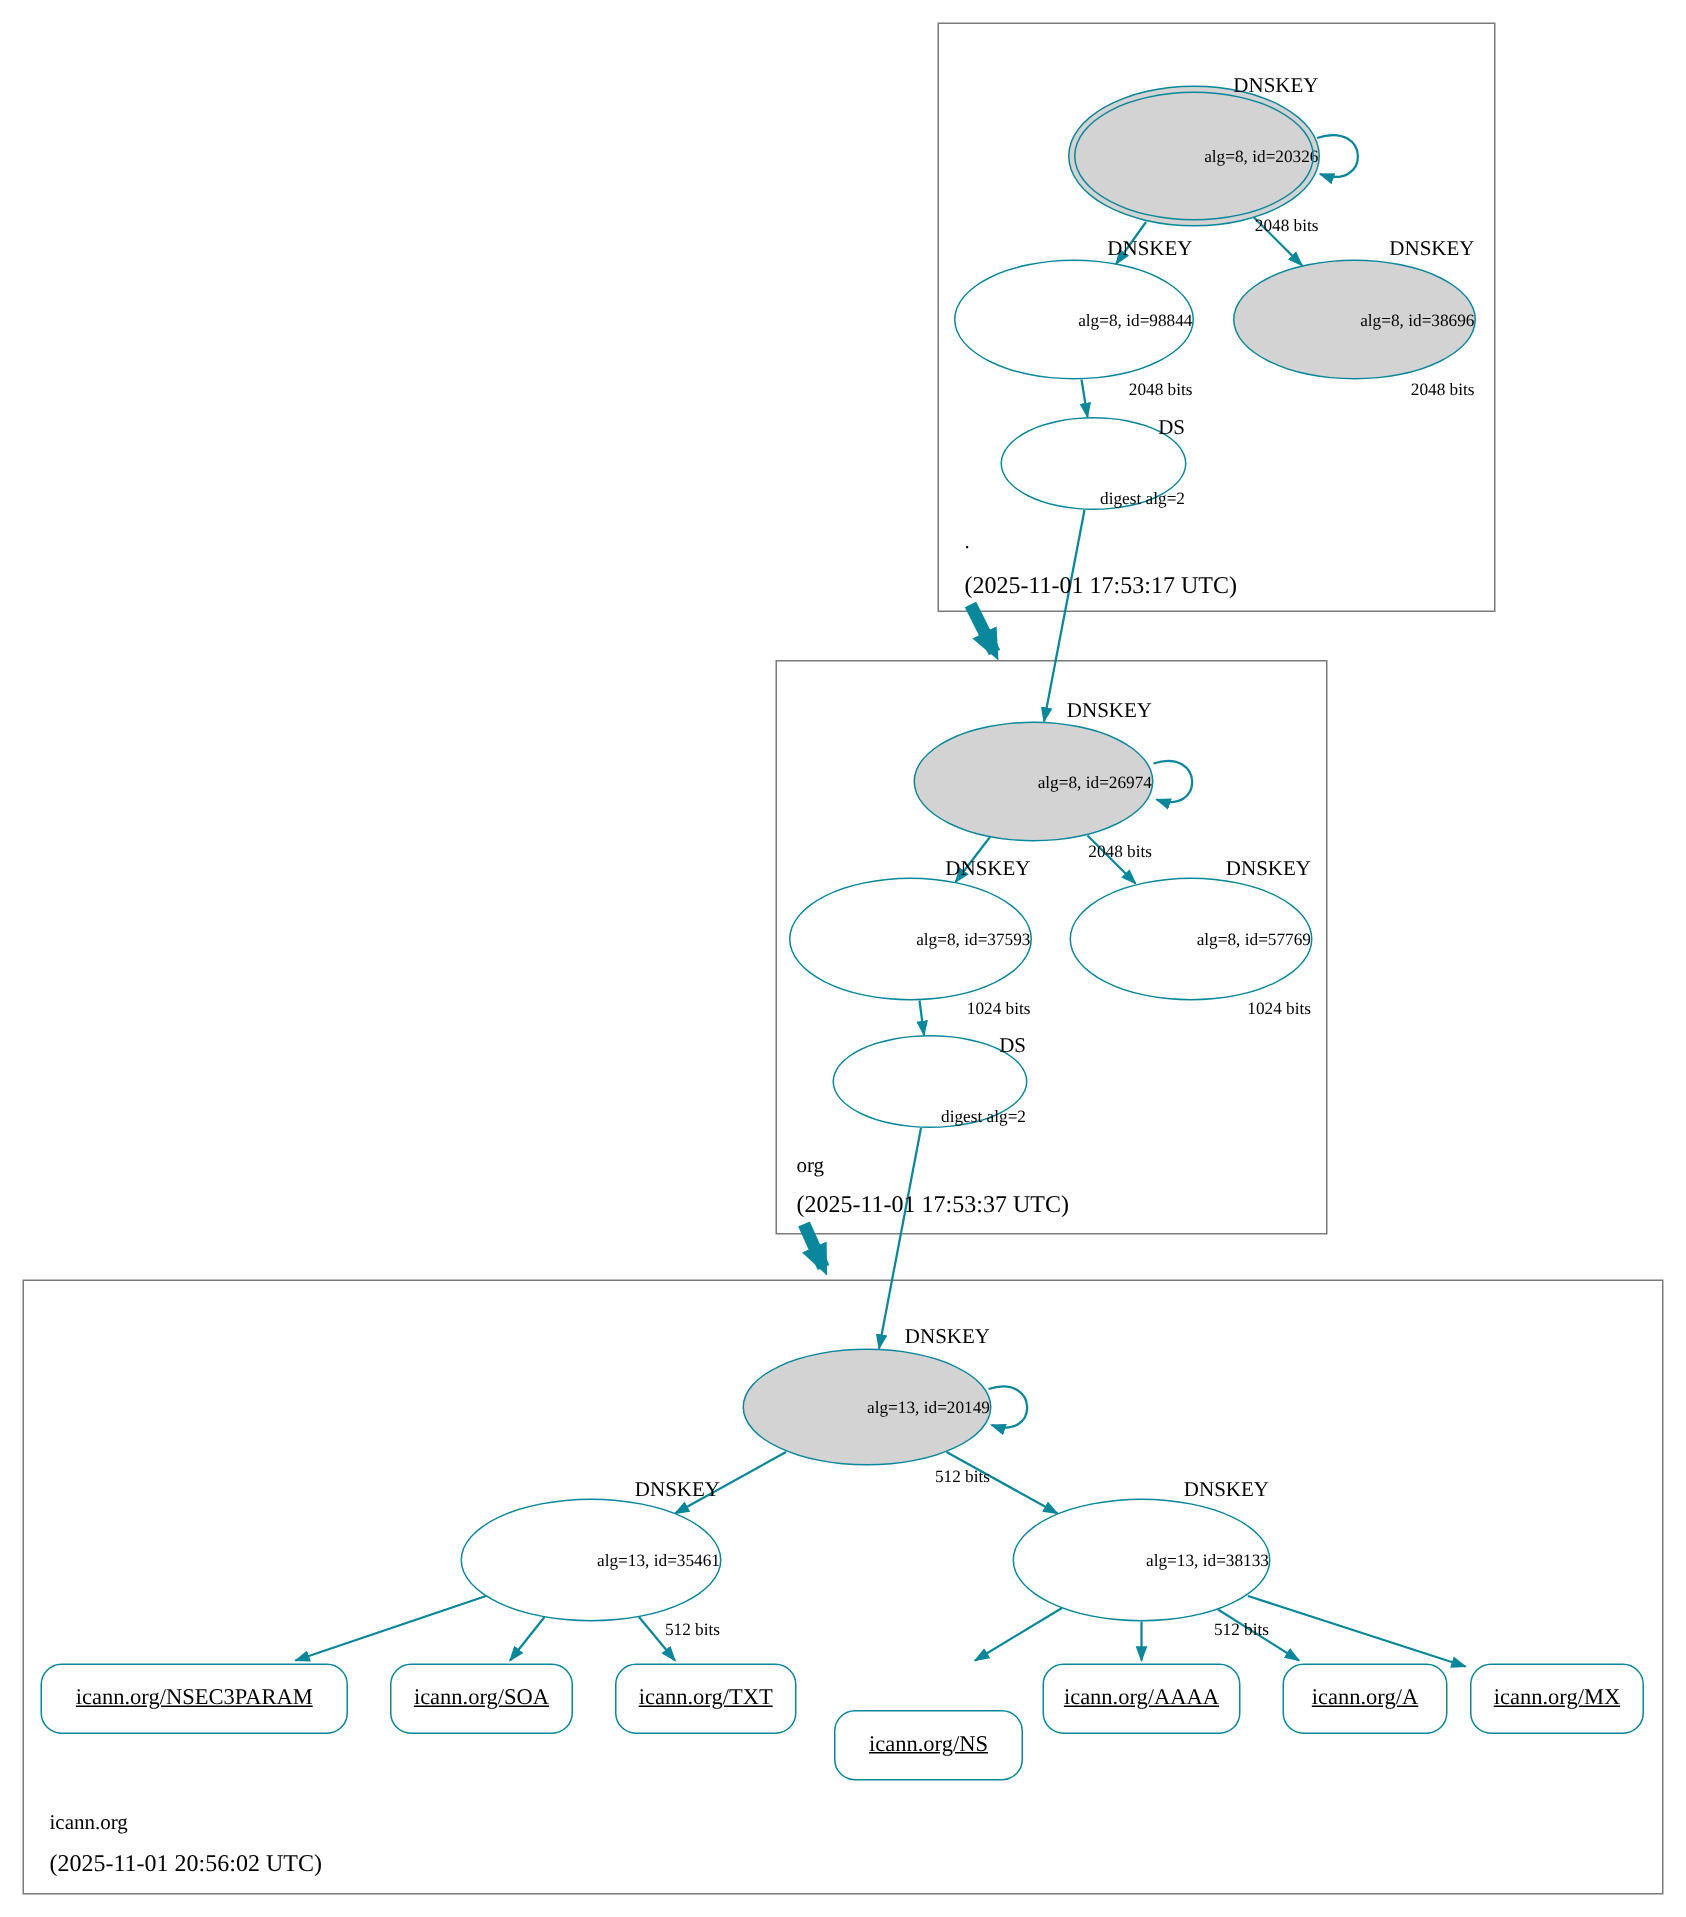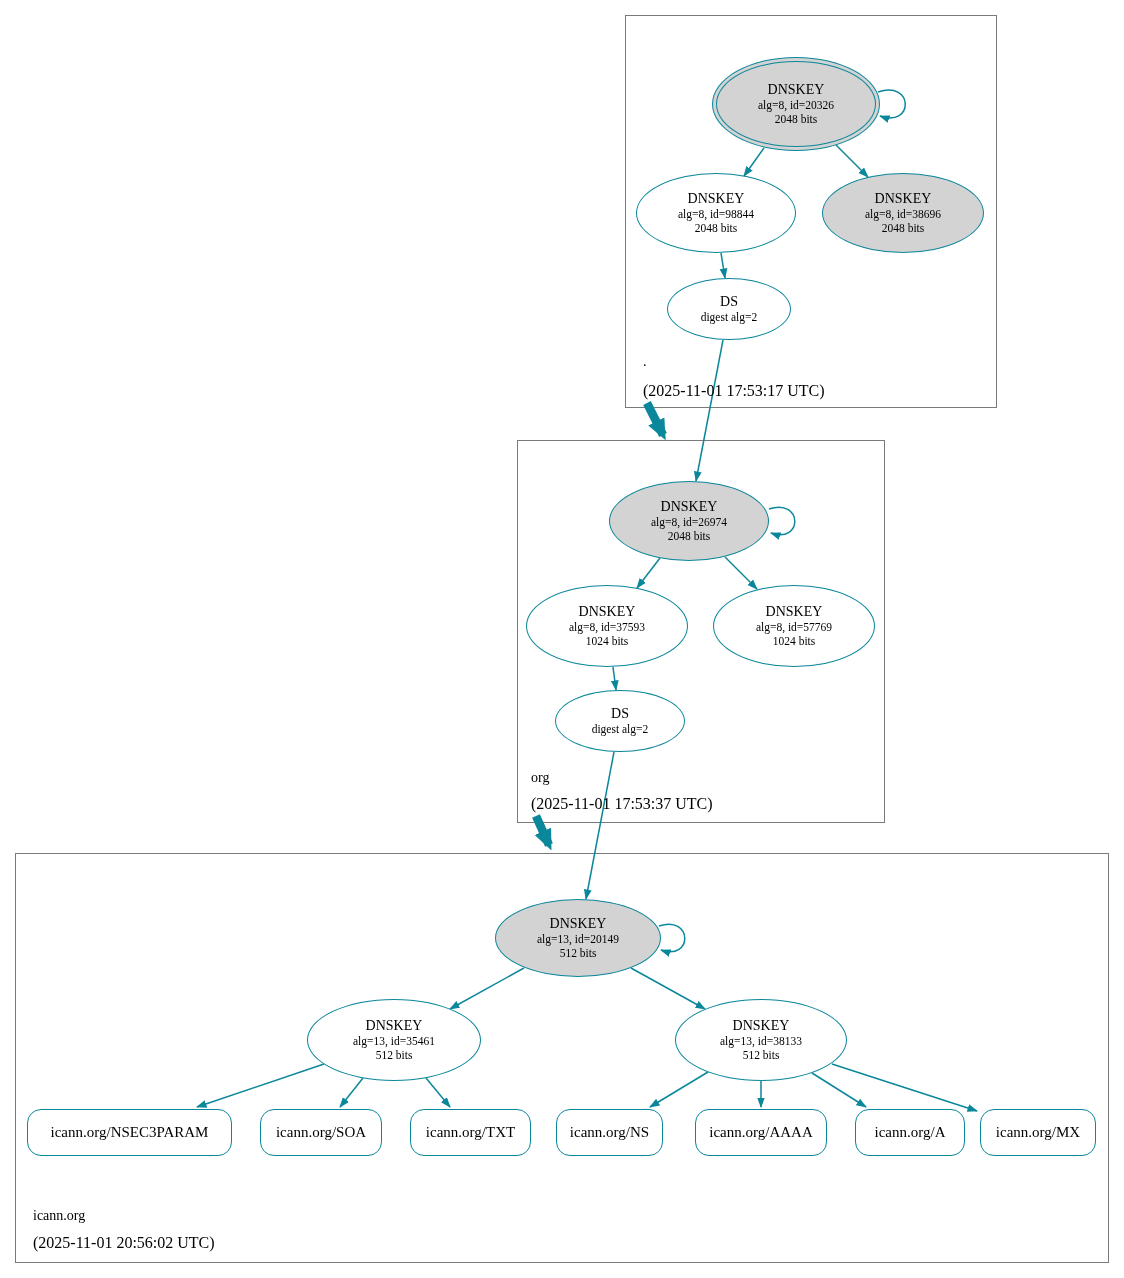--- a/index.html
+++ b/index.html
@@ -5,31 +5,31 @@
   * { margin:0; padding:0; box-sizing:border-box; }
   html,body { background:#ffffff; }
   body { font-family:"Liberation Serif", serif; color:#000; }
   #canvas { position:relative; width:1124px; height:1278px; background:#fff; overflow:hidden; }
 
   .zone-box { position:absolute; border:1px solid #7a7a7a; z-index:1; }
 
   #edges { position:absolute; left:0; top:0; z-index:2; }
 
   .node { position:absolute; z-index:3; display:flex; flex-direction:column;
-          align-items:center; justify-content:center; text-align:center; }
+          align-items:flex-end; justify-content:center; text-align:center;gap:32px; }
   .ellipse { border:1.5px solid #0a879a; border-radius:50%; background:#fff; }
   .gray { background:#d3d3d3; }
   .inner-ring { position:absolute; left:3px; top:3px; right:3px; bottom:3px;
                 border:1.5px solid #0a879a; border-radius:50%; pointer-events:none; }
   .node-title { font-size:14px; line-height:1.25; }
   .node-detail { font-size:11.5px; line-height:1.2; }
 
   .rrset { position:absolute; z-index:3; display:flex; align-items:center; justify-content:center;
            border:1.5px solid #0a879a; border-radius:14px; background:#fff;
-           font-size:15px; text-align:center; }
+           font-size:15px; text-align:center;text-decoration:underline; }
 
   .zone-label { position:absolute; z-index:3; font-size:14px; }
   .zone-ts { position:absolute; z-index:3; font-size:16px; }
 </style>
 </head>
 <body>
 
 <div id="canvas">
 
   <div class="zone-box" style="left:625px; top:15px; width:372px; height:393px"></div>
@@ -142,21 +142,21 @@
 
   <div class="node ellipse" style="left:675px; top:999px; width:172px; height:82px">
     <div class="node-title">DNSKEY</div>
     <div class="node-detail">alg=13, id=38133</div>
     <div class="node-detail">512 bits</div>
   </div>
 
   <div class="rrset" style="left:27px;  top:1109px; width:205px; height:47px">icann.org/NSEC3PARAM</div>
   <div class="rrset" style="left:260px; top:1109px; width:122px; height:47px">icann.org/SOA</div>
   <div class="rrset" style="left:410px; top:1109px; width:121px; height:47px">icann.org/TXT</div>
-  <div class="rrset" style="left:556px; top:1109px; width:107px; height:47px">icann.org/NS</div>
+  <div class="rrset" style="left:556px; top:1140px; width:126px; height:47px">icann.org/NS</div>
   <div class="rrset" style="left:695px; top:1109px; width:132px; height:47px">icann.org/AAAA</div>
   <div class="rrset" style="left:855px; top:1109px; width:110px; height:47px">icann.org/A</div>
   <div class="rrset" style="left:980px; top:1109px; width:116px; height:47px">icann.org/MX</div>
 
   <div class="zone-label" style="left:33px; top:1208px">icann.org</div>
   <div class="zone-ts" style="left:33px; top:1234px">(2025-11-01 20:56:02 UTC)</div>
 
 </div>
 
 </body></html>

